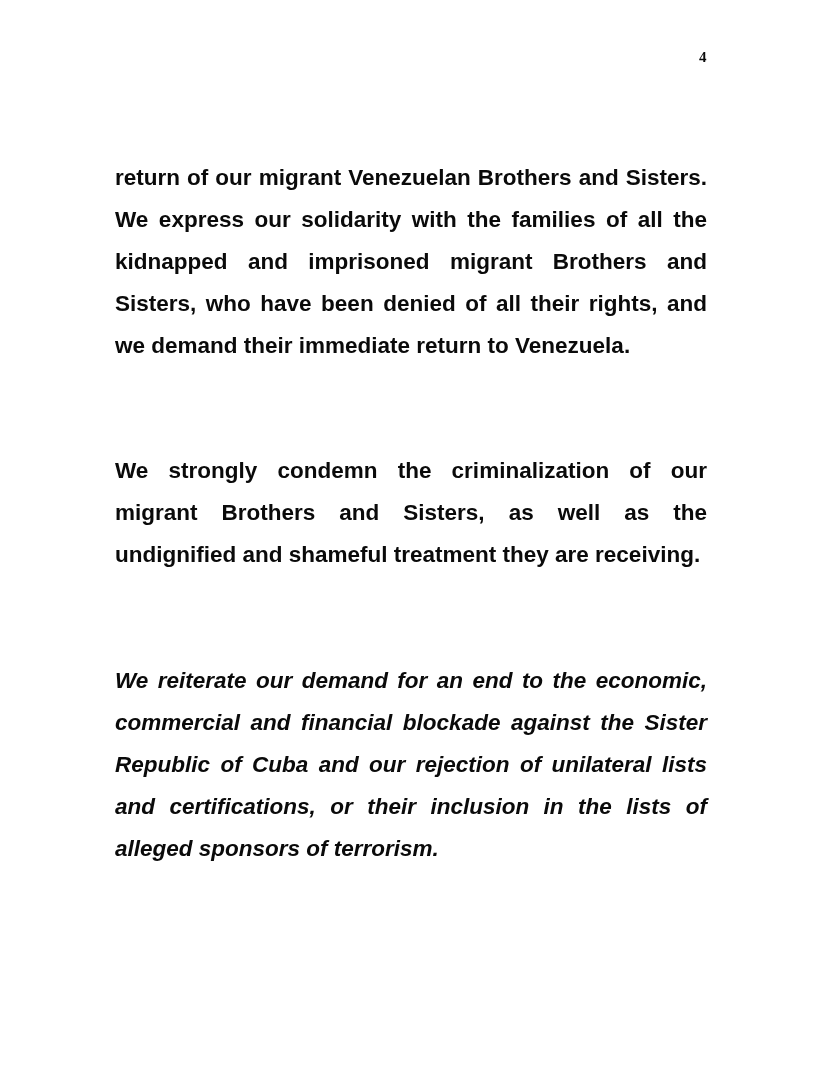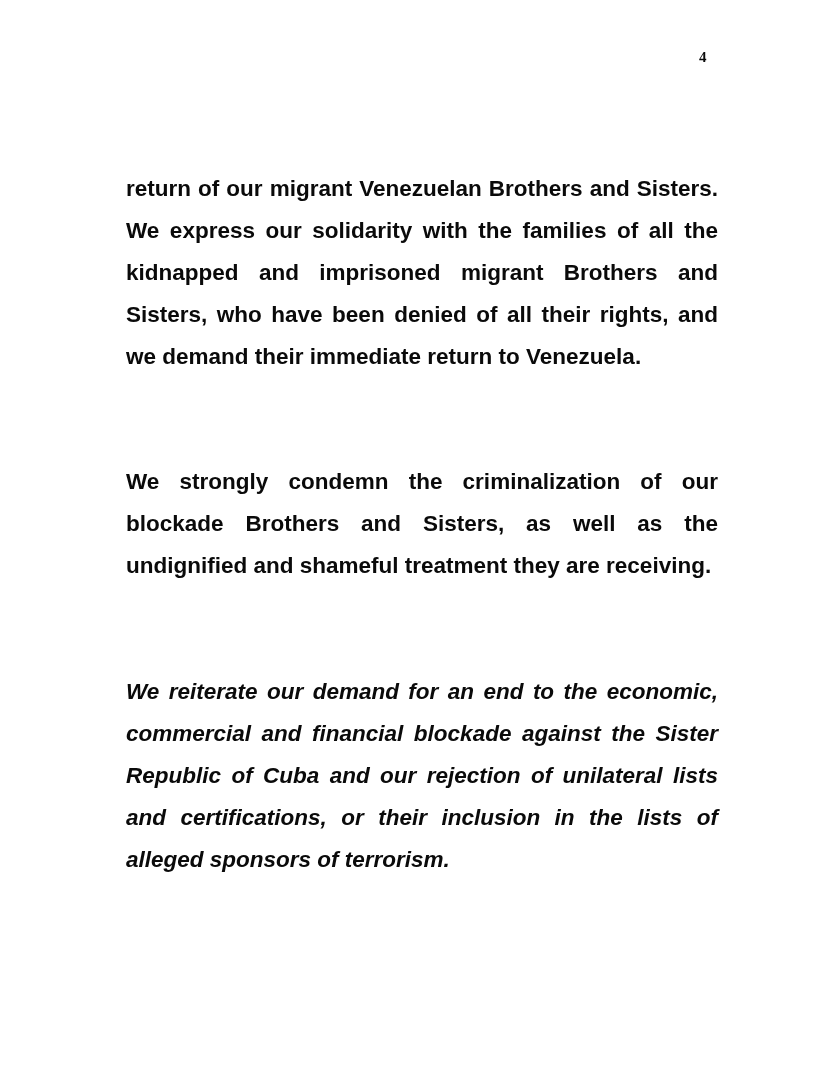--- a/index.html
+++ b/index.html
@@ -25,28 +25,28 @@
     }
     .body-text {
       position: absolute;
       left: 115px;
       width: 592px;
       font-family: "Liberation Sans", "DejaVu Sans", sans-serif;
       font-weight: bold;
       font-size: 22.5px;
       line-height: 42px;
       text-align: justify;
-      margin: 11px;
+      margin: 0;
     }
     .p1 { top: 157px; }
     .p2 { top: 450px; }
     .p3 { top: 660px; font-style: italic; }
   </style>
 </head>
 <body>
 
 <div class="page-number">4</div>
 
 <p class="body-text p1">return of our migrant Venezuelan Brothers and Sisters. We express our solidarity with the families of all the kidnapped and imprisoned migrant Brothers and Sisters, who have been denied of all their rights, and we demand their immediate return to Venezuela.</p>
 
-<p class="body-text p2">We strongly condemn the criminalization of our blockade Brothers and Sisters, as well as the undignified and shameful treatment they are receiving.</p>
+<p class="body-text p2">We strongly condemn the criminalization of our migrant Brothers and Sisters, as well as the undignified and shameful treatment they are receiving.</p>
 
 <p class="body-text p3">We reiterate our demand for an end to the economic, commercial and financial blockade against the Sister Republic of Cuba and our rejection of unilateral lists and certifications, or their inclusion in the lists of alleged sponsors of terrorism.</p>
 
 </body></html>

